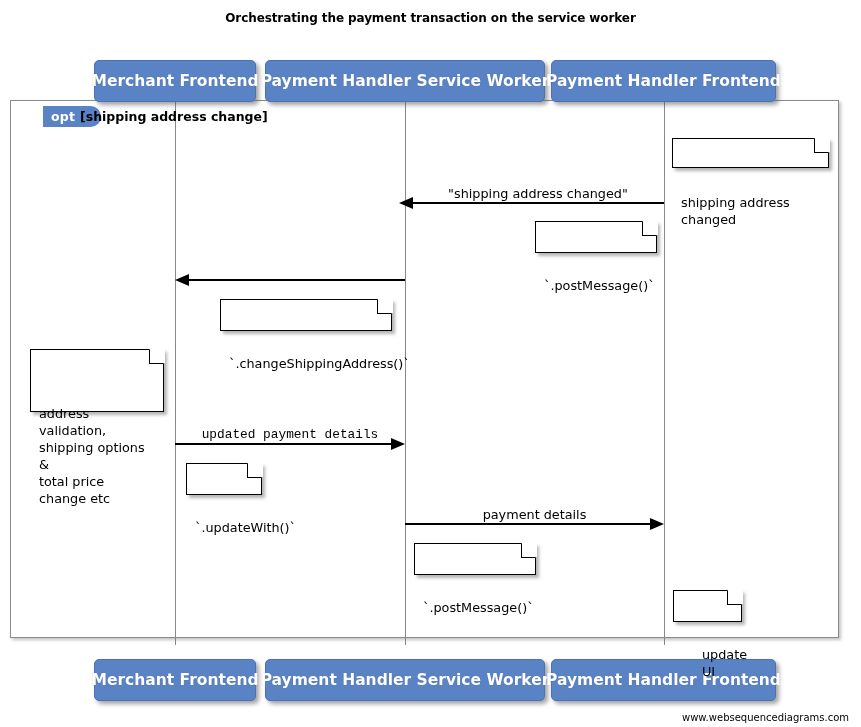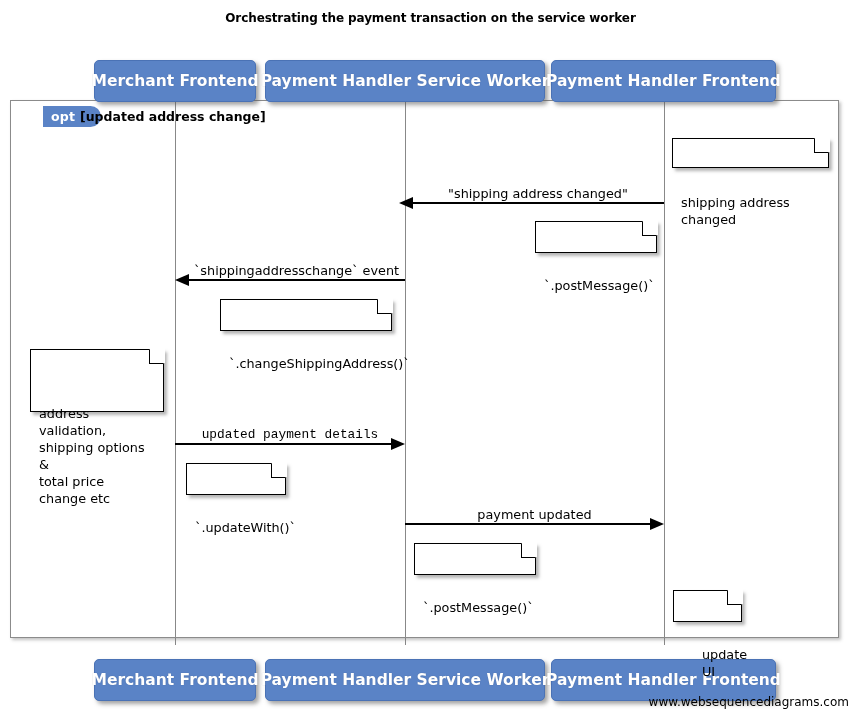--- a/index.html
+++ b/index.html
@@ -154,42 +154,42 @@
   }
   .note-inner {
     position: relative;
     z-index: 2;
   }
 
   
   .watermark {
     position: absolute;
     right: 12px;
-    bottom: 18px;
-    font-size: 12px;
+    bottom: 4px;
+    font-size: 10px;
     color: #000000;
     white-space: nowrap;
   }
 </style>
 </head>
 <body>
 
 <div id="canvas">
 
   <div class="diagram-title">Orchestrating the payment transaction on the service worker</div>
 
   <div class="lifeline" style="left:175px; top:94px; height:551px;"></div>
   <div class="lifeline" style="left:405px; top:94px; height:551px;"></div>
   <div class="lifeline" style="left:664px; top:94px; height:551px;"></div>
 
   <div class="frag-frame" style="left:10px; top:100px; width:829px; height:538px;"></div>
   <div class="frag-tab" style="left:11px; top:106px; width:58px; height:21px;margin-left:32px;">
     <span>opt</span>
   </div>
-  <div class="frag-guard" style="left:80px; top:109px;">[updated address change]</div>
+  <div class="frag-guard" style="left:80px; top:109px;">[shipping address change]</div>
 
   <div class="participant" style="left:94px; top:52px; width:162px; height:42px;">
     <span>Merchant Frontend</span>
   </div>
   <div class="participant" style="left:265px; top:52px; width:280px; height:42px;">
     <span>Payment Handler Service Worker</span>
   </div>
   <div class="participant" style="left:551px; top:52px; width:225px; height:42px;">
     <span>Payment Handler Frontend</span>
   </div>
@@ -205,49 +205,48 @@
   <div class="msg-label" style="left:412px; top:186px; width:252px;">"shipping address changed"</div>
 
   <div class="note" style="left:535px; top:221px; width:122px; height:32px;">
     <div class="fold-tri"></div>
     <div class="fold"></div>
     <div class="note-inner">`.postMessage()`</div>
   </div>
 
   <div class="msg-line" style="left:188px; top:279px; width:217px;"></div>
   <div class="arrow-head left" style="left:175px; top:274px;"></div>
-  <div class="msg-label" style="left:188px; top:263px; width:217px;">`shippingaddresschange` event</div>
 
   <div class="note" style="left:30px; top:349px; width:134px; height:63px;">
     <div class="fold-tri"></div>
     <div class="fold"></div>
     <div class="note-inner">address validation,
 shipping options &amp;
 total price change etc</div>
   </div>
 
   <div class="note" style="left:220px; top:299px; width:172px; height:32px;">
     <div class="fold-tri"></div>
     <div class="fold"></div>
     <div class="note-inner">`.changeShippingAddress()`</div>
   </div>
 
   <div class="msg-line" style="left:175px; top:443px; width:217px;"></div>
   <div class="arrow-head right" style="left:391px; top:438px;"></div>
   <div class="msg-label" style="left:175px; top:427px; width:230px;font-family:Liberation Mono, monospace;">updated payment details</div>
 
-  <div class="note" style="left:186px; top:463px; width:100px; height:32px;">
+  <div class="note" style="left:186px; top:463px; width:76px; height:32px;">
     <div class="fold-tri"></div>
     <div class="fold"></div>
     <div class="note-inner">`.updateWith()`</div>
   </div>
 
   <div class="msg-line" style="left:405px; top:523px; width:246px;"></div>
   <div class="arrow-head right" style="left:650px; top:518px;"></div>
-  <div class="msg-label" style="left:405px; top:507px; width:259px;">payment updated</div>
+  <div class="msg-label" style="left:405px; top:507px; width:259px;">payment details</div>
 
   <div class="note" style="left:414px; top:543px; width:122px; height:32px;">
     <div class="fold-tri"></div>
     <div class="fold"></div>
     <div class="note-inner">`.postMessage()`</div>
   </div>
 
   <div class="note" style="left:673px; top:590px; width:69px; height:32px;padding-left:28px;">
     <div class="fold-tri"></div>
     <div class="fold"></div>

